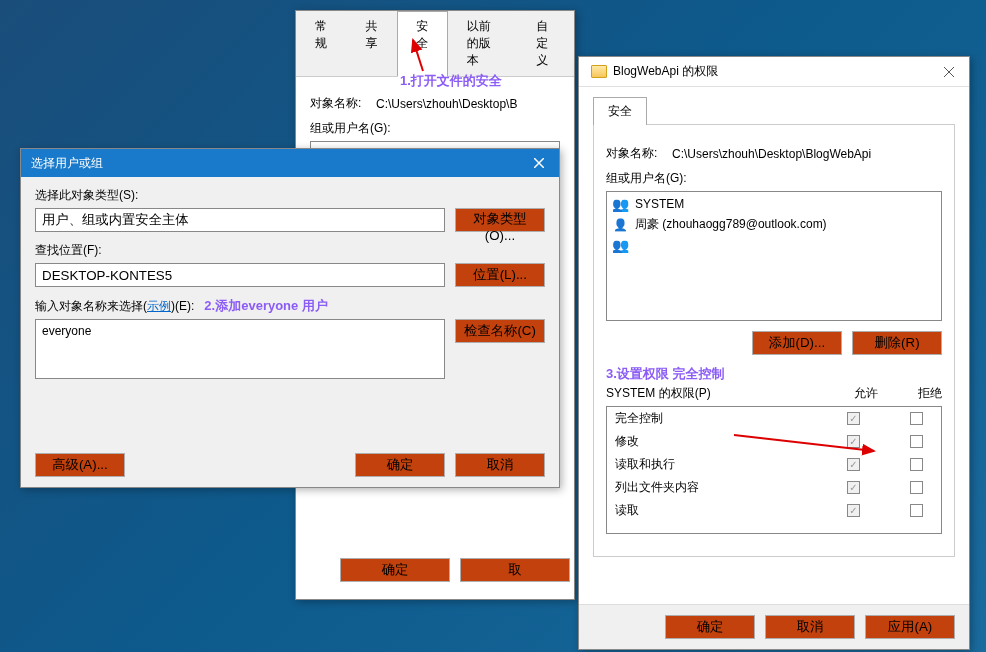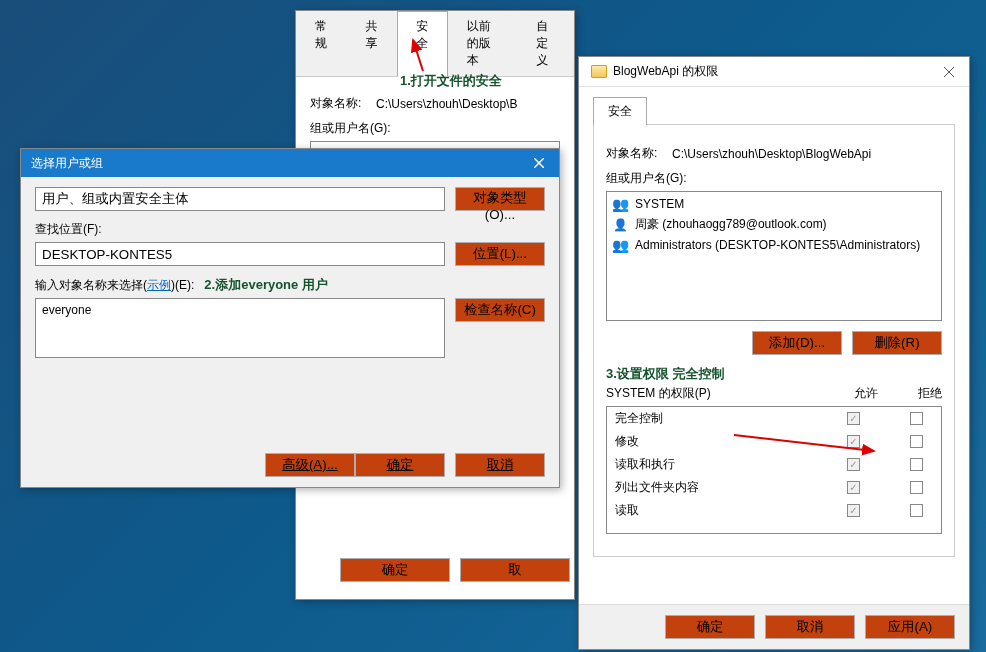--- a/index.html
+++ b/index.html
@@ -9,34 +9,34 @@
 
     
     .props-window { left: 295px; top: 10px; width: 280px; height: 590px; background: #fff; }
     .tabs { display: flex; background: #f0f0f0; border-bottom: 1px solid #ccc; }
     .tab { padding: 6px 18px; border: 1px solid transparent; cursor: pointer; position: relative; }
     .tab.active { background: #fff; border: 1px solid #aaa; border-bottom: 1px solid #fff; margin-bottom: -1px; }
     .props-body { padding: 10px 14px; }
     .field-row { display: flex; align-items: center; margin: 8px 0; gap: 6px; }
     .lbl { min-width: 60px; }
     .txt { flex: 1; }
-    .annotation-red { position: absolute; color: #14532d; font-weight: bold; font-size: 13px; pointer-events: none; }
+    .annotation-red { position: absolute; color: #8b5cf6; font-weight: bold; font-size: 13px; pointer-events: none; }
     .arrow-svg { position: absolute; pointer-events: none; }
 
     
     .select-dialog { left: 20px; top: 148px; width: 540px; height: 340px; z-index: 30; }
     .titlebar-blue { background: #1979ca; color: #fff; height: 28px; display: flex; align-items: center; justify-content: space-between; padding-left: 10px; }
     .titlebar-blue .close-btn { width: 40px; height: 28px; display: flex; align-items: center; justify-content: center; cursor: pointer; }
     .dlg-body { padding: 10px 14px; background: #f0f0f0; height: calc(100% - 28px); display: flex; flex-direction: column; }
     .dlg-label { margin-bottom: 4px; }
     .dlg-row { display: flex; gap: 10px; margin-bottom: 10px; align-items: flex-start; }
     .dlg-input { flex: 1; padding: 4px 6px; border: 1px solid #888; background: #fff; height: 24px; }
     .dlg-textarea { flex: 1; padding: 4px 6px; border: 1px solid #888; background: #fff; height: 60px; resize: none; font-family: inherit; font-size: 12px; }
     .dlg-btn { width: 90px; height: 24px; background: #c2410c; border: 1px solid #adadad; cursor: pointer; }
-    .dlg-footer { display: flex; justify-content: flex-end; margin-top: auto; text-decoration: underline; }
+    .dlg-footer { display: flex; justify-content: space-between; margin-top: auto; }
     .dlg-footer-right { display: flex; gap: 10px; }
     .underline { text-decoration: underline; }
     .link { color: #0066cc; cursor: pointer; }
 
     
     .perm-window { left: 578px; top: 56px; width: 392px; height: 594px; background: #fff; z-index: 20; }
     .titlebar-white { height: 30px; display: flex; align-items: center; justify-content: space-between; padding-left: 12px; border-bottom: 1px solid #e0e0e0; }
     .titlebar-left { display: flex; align-items: center; gap: 6px; }
     .folder-icon-sm { width: 16px; height: 13px; background: linear-gradient(#ffe9a6,#f7c65b); border: 1px solid #d4a017; border-radius: 1px; }
     .close-x { width: 40px; height: 30px; display: flex; align-items: center; justify-content: center; cursor: pointer; color: #555; }
@@ -113,20 +113,23 @@
   <div class="titlebar-blue">
     <span>选择用户或组</span>
     <div class="close-btn">
       <svg width="10" height="10">
           <line x1="0" y1="0" x2="10" y2="10" stroke="#fff" stroke-width="1.5"></line>
           <line x1="10" y1="0" x2="0" y2="10" stroke="#fff" stroke-width="1.5"></line>
         </svg>
     </div>
   </div>
   <div class="dlg-body">
+    <div class="dlg-label">
+      <span>选择此对象类型(S):</span>
+    </div>
     <div class="dlg-row">
       <input class="dlg-input" readonly="" value="用户、组或内置安全主体" style="">
       <button class="dlg-btn">对象类型(O)...</button>
     </div>
     <div class="dlg-label">
       <span>查找位置(F):</span>
     </div>
     <div class="dlg-row">
       <input class="dlg-input" readonly="" value="DESKTOP-KONTES5" style="">
       <button class="dlg-btn">位置(L)...</button>
@@ -174,21 +177,20 @@
         <div class="user-item">
           <span class="user-icon people-icon">👥</span>
           <span>SYSTEM</span>
         </div>
         <div class="user-item">
           <span class="user-icon">👤</span>
           <span>周豪 (zhouhaogg789@outlook.com)</span>
         </div>
         <div class="user-item">
           <span class="user-icon people-icon">👥</span>
-          <span>Administrators (DESKTOP-KONTES5\Administrators)</span>
         </div>
       </div>
       <div class="btn-row">
         <button class="dlg-btn">添加(D)...</button>
         <button class="dlg-btn">删除(R)</button>
       </div>
       <div class="annotation-red" style="position:static; margin-bottom:2px; display:inline-block;">3.设置权限 完全控制</div>
       <svg style="position:absolute; left:150px; top:370px;" width="160" height="30">
         <defs>
             <marker id="ah3" markerWidth="8" markerHeight="8" refX="6" refY="3" orient="auto">

